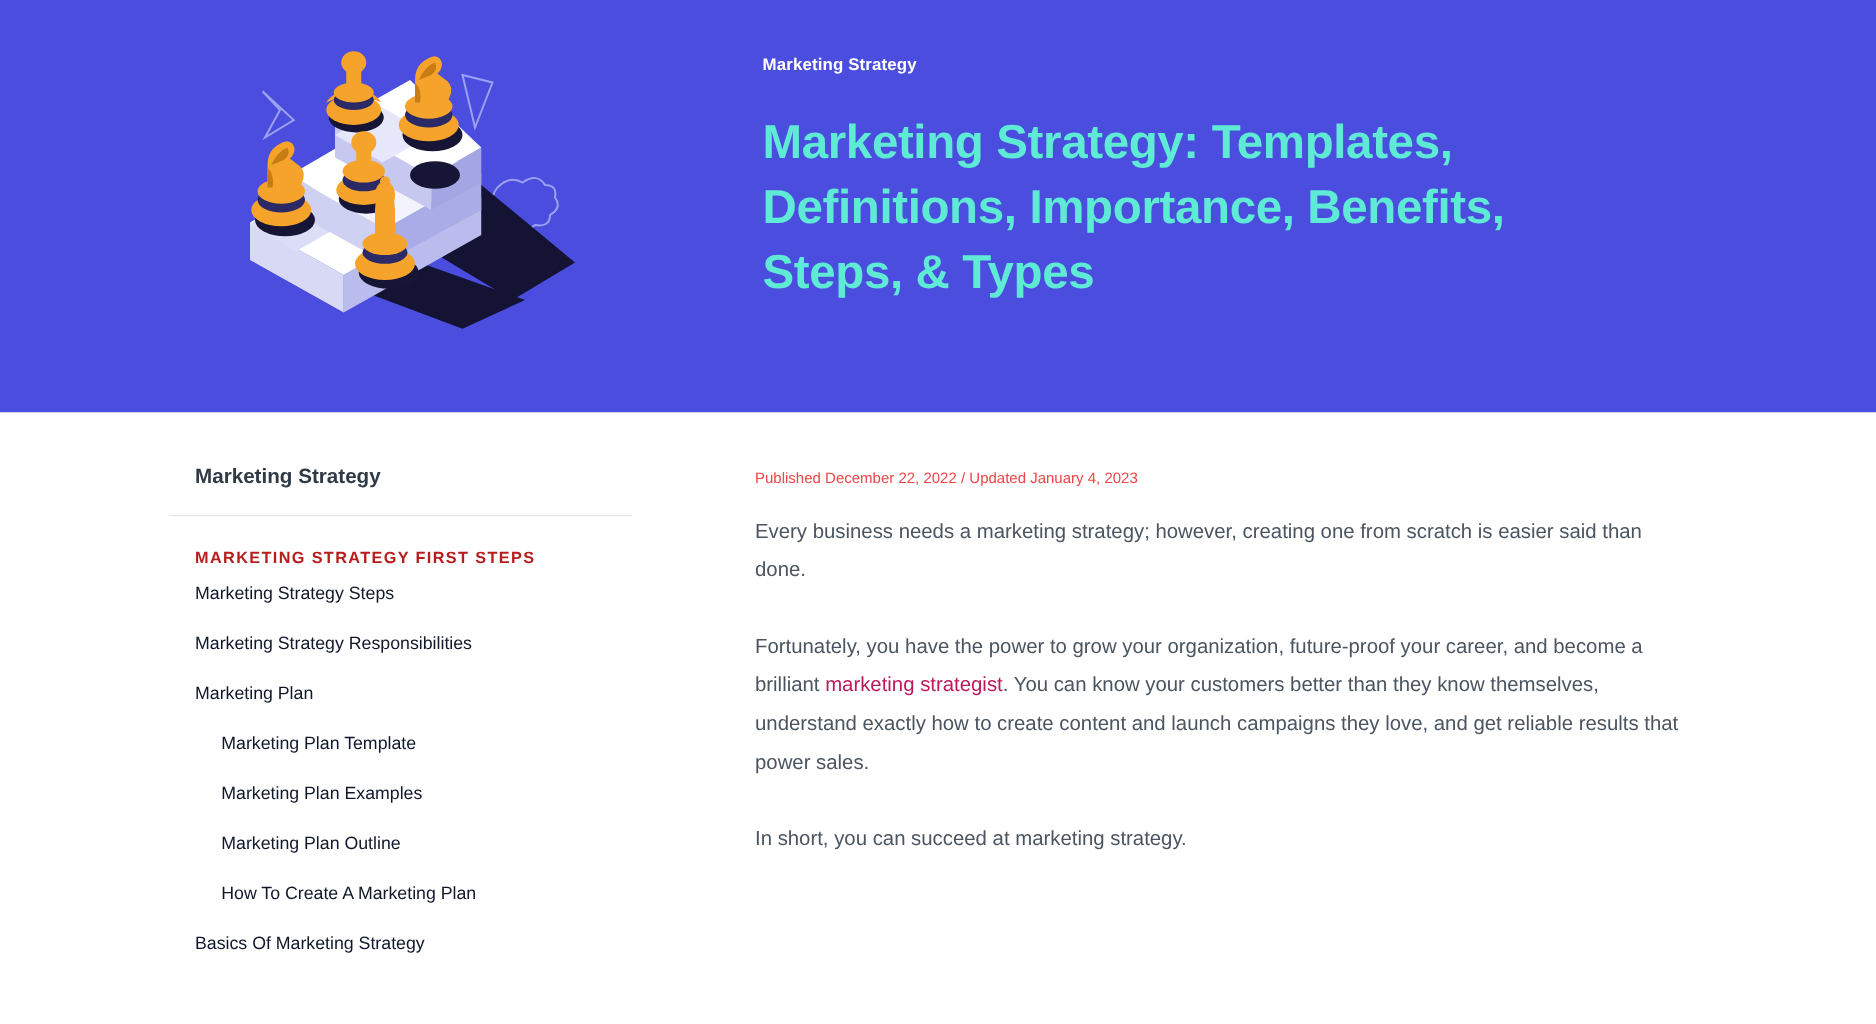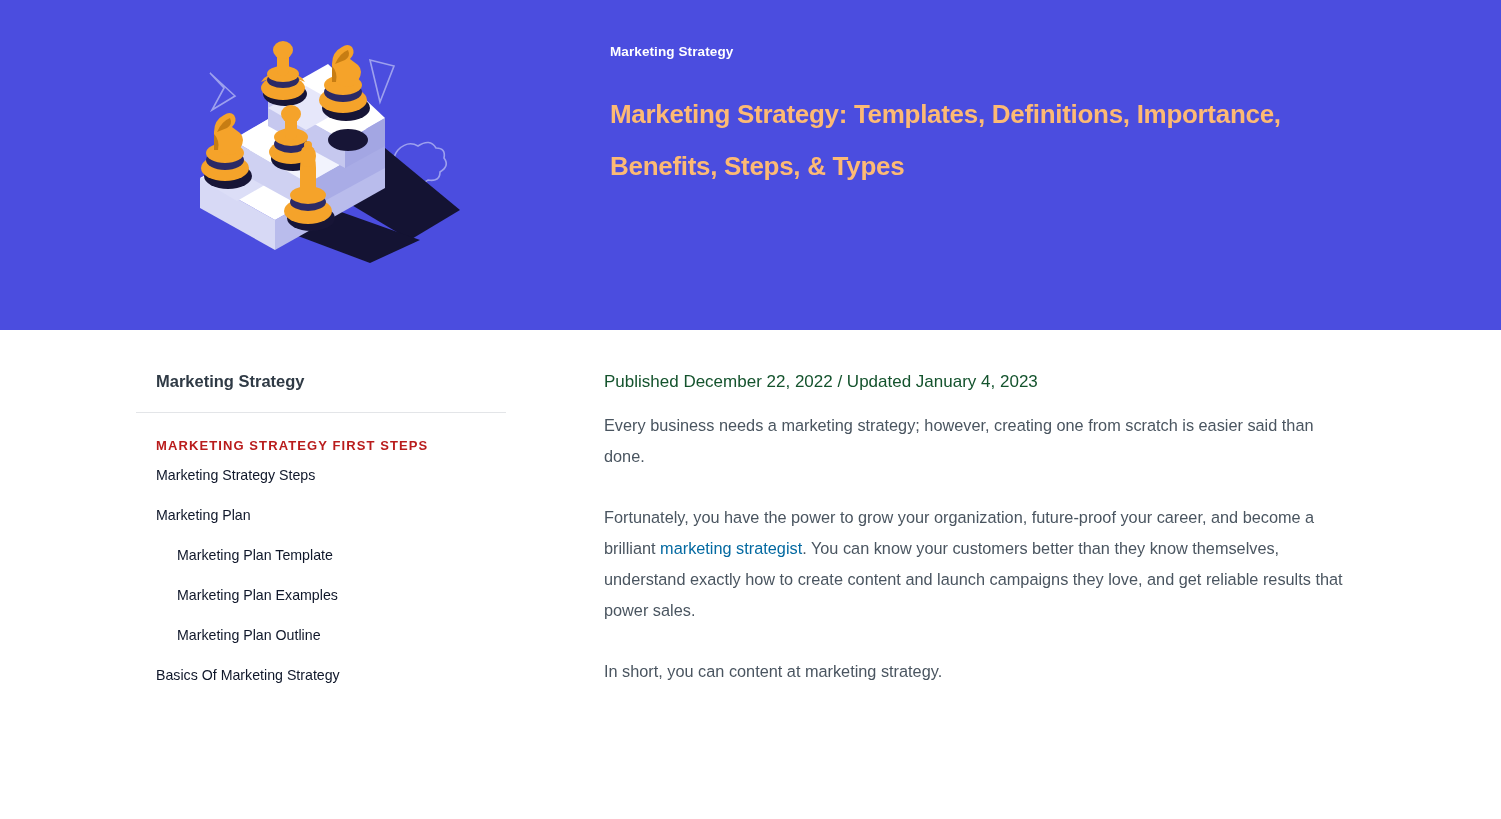--- a/index.html
+++ b/index.html
@@ -24,21 +24,21 @@
   }
   .hero-illo svg { display: block; width: 100%; height: 100%; }
 
   .hero-text { position: absolute; left: 610px; top: 42px; width: 760px; }
   .eyebrow {
     font-size: 13.5px; font-weight: bold; color: #ffffff;
     letter-spacing: .1px; line-height: 20px;
   }
   .hero-title {
     margin-top: 26px;
-    font-size: 26px; font-weight: bold; color: #fdba74;
+    font-size: 38px; font-weight: bold; color: #5eead4;
     line-height: 52px; letter-spacing: -.3px;
     max-width: 680px;
   }
 
   
   .below { position: absolute; top: 330px; left: 0; width: 1501px; height: 489px; background: #fff; }
 
   
   .sidebar { position: absolute; left: 136px; top: 40px; width: 370px; }
   .side-title {
@@ -53,27 +53,27 @@
   }
   .side-link {
     display: block; font-size: 14.2px; color: #0f172a;
     padding: 10px 0 10px 20px; line-height: 20px; cursor: pointer;
     text-decoration: none;
   }
   .side-link.indent { padding-left: 41px; }
 
   
   .main { position: absolute; left: 604px; top: 42px; width: 740px; }
-  .meta { font-size: 17px; color: #14532d; line-height: 20px; }
+  .meta { font-size: 12px; color: #ef4444; line-height: 20px; }
   .para {
     margin-top: 30px;
     font-size: 16.3px; color: #4a5560; line-height: 31px;
   }
   .para.first { margin-top: 18px; }
-  .link { color: #0369a1; text-decoration: none; cursor: pointer; text-align: center; }
+  .link { color: #be185d; text-decoration: none; cursor: pointer; text-align: center; }
 </style>
 </head>
 <body>
 
 <div class="page">
 
   <div class="hero">
 
     <div class="hero-illo">
       <svg viewBox="0 0 310 250" xmlns="http://www.w3.org/2000/svg">
@@ -165,33 +165,35 @@
 
   <div class="below">
 
     <nav class="sidebar">
       <div class="side-title">Marketing Strategy</div>
       <div class="side-rule"></div>
 
       <div class="side-group">
         <div class="side-heading">MARKETING STRATEGY FIRST STEPS</div>
         <a class="side-link">Marketing Strategy Steps</a>
+        <a class="side-link">Marketing Strategy Responsibilities</a>
         <a class="side-link">Marketing Plan</a>
         <a class="side-link indent">Marketing Plan Template</a>
         <a class="side-link indent">Marketing Plan Examples</a>
         <a class="side-link indent">Marketing Plan Outline</a>
+        <a class="side-link indent">How To Create A Marketing Plan</a>
         <a class="side-link">Basics Of Marketing Strategy</a>
       </div>
 
     </nav>
 
     <main class="main">
       <div class="meta">Published December 22, 2022 / Updated January 4, 2023</div>
 
       <p class="para first">Every business needs a marketing strategy; however, creating one from scratch is easier said than done.</p>
 
       <p class="para"><span>Fortunately, you have the power to grow your organization, future-proof your career, and become a brilliant </span><a class="link">marketing strategist</a><span>. You can know your customers better than they know themselves, understand exactly how to create content and launch campaigns they love, and get reliable results that power sales.</span></p>
 
-      <p class="para">In short, you can content at marketing strategy.</p>
+      <p class="para">In short, you can succeed at marketing strategy.</p>
     </main>
 
   </div>
 </div>
 
 </body></html>

